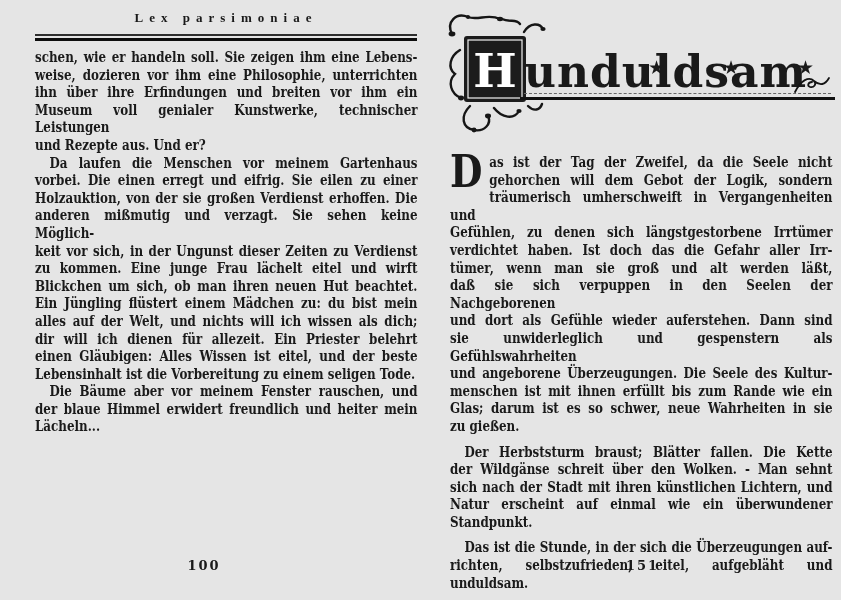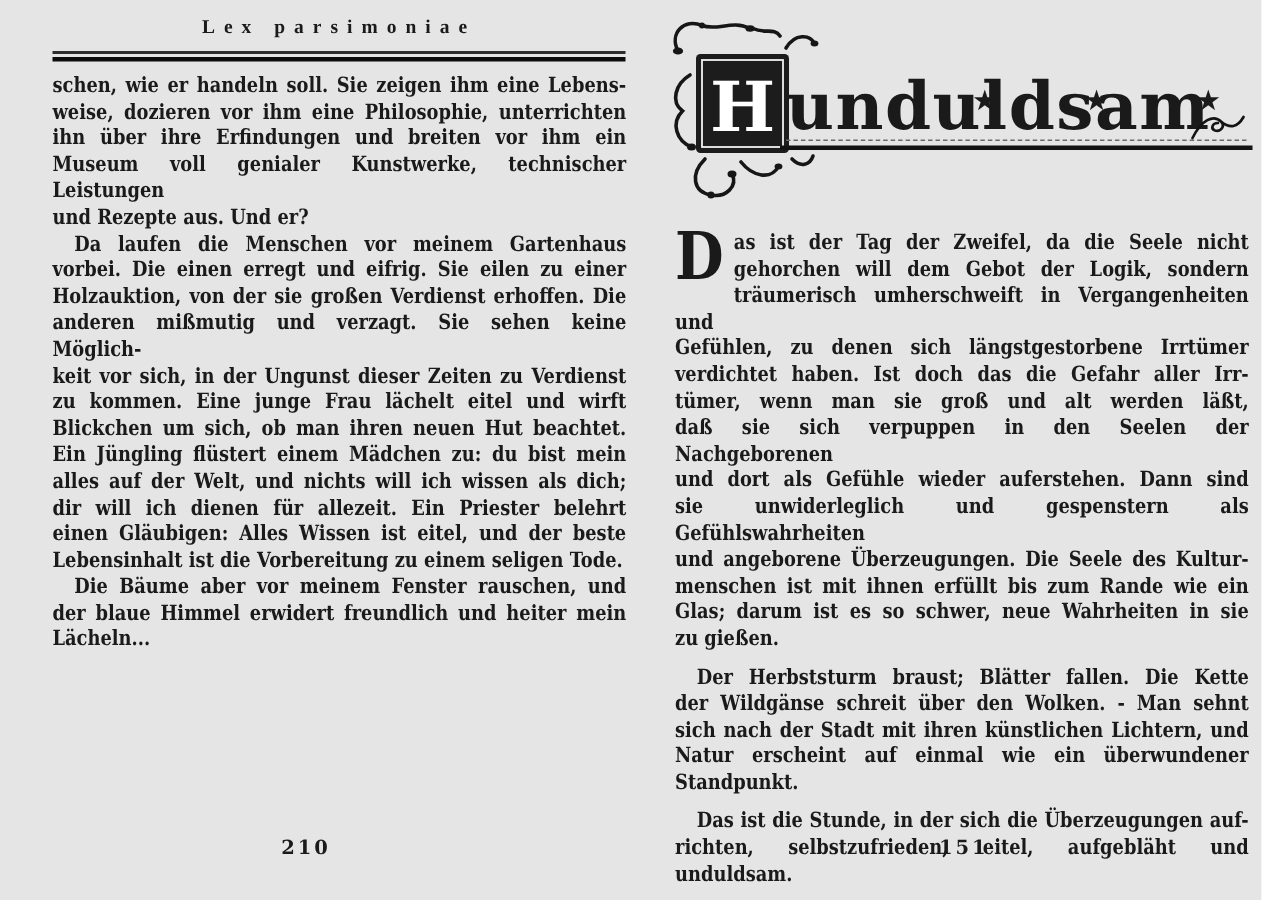--- a/index.html
+++ b/index.html
@@ -79,21 +79,21 @@
           <div class="line">dir will ich dienen für allezeit. Ein Priester belehrt</div>
           <div class="line">einen Gläubigen: Alles Wissen ist eitel, und der beste</div>
           <div class="line last">Lebensinhalt ist die Vorbereitung zu einem seligen Tode.</div>
         </div>
         <div class="para indent">
           <div class="line first">Die Bäume aber vor meinem Fenster rauschen, und</div>
           <div class="line">der blaue Himmel erwidert freundlich und heiter mein</div>
           <div class="line last">Lächeln...</div>
         </div>
       </div>
-    <div class="page-number">210</div>
+    <div class="page-number">100</div>
   </div>
 
   <div class="page page-right">
     <div class="title-block">
 
       <svg class="initial-svg" width="102" height="124" viewBox="0 0 102 124">
 
         <g fill="none" stroke="#161616" stroke-width="2.4" stroke-linecap="round">
           <path d="M8,24 C2,12 12,2 24,7 C34,11 44,3 56,9"></path>
           <path d="M58,9 C66,13 72,8 76,14"></path>

